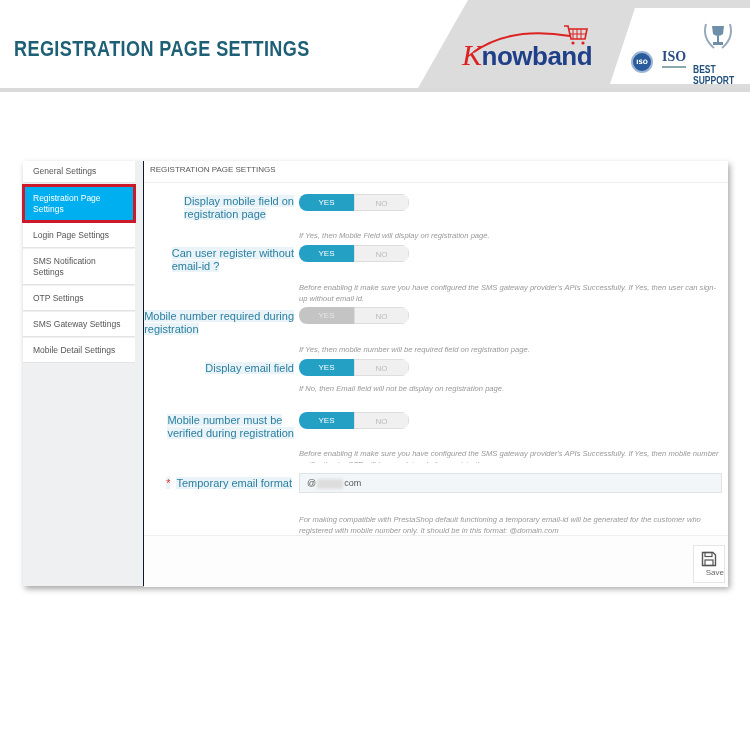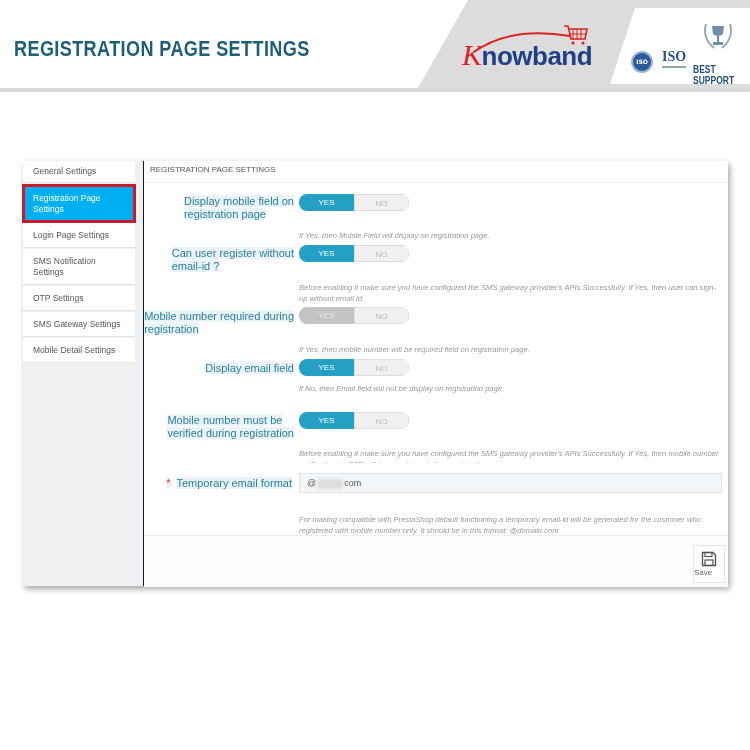--- a/index.html
+++ b/index.html
@@ -30,21 +30,21 @@
   .toggle{position:absolute;left:155px;width:110px;height:17px;display:flex;border-radius:8px;overflow:hidden;font-size:8px;font-family:"Liberation Sans",sans-serif;}
   .toggle .yes{width:55px;background:#25a0c5;color:#fff;text-align:center;line-height:17px;}
   .toggle .no{width:55px;background:#f0f0f0;color:#bbb;text-align:center;line-height:17px;border:1px solid #ddd;box-sizing:border-box;}
   .toggle.disabled .yes{background:#c4c4c4;color:#e8e8e8;}
   .help{position:absolute;left:155px;width:420px;font-size:7.6px;line-height:11px;color:#999;font-style:italic;font-family:"Liberation Sans",sans-serif;margin-top:16px;}
   .help.clip{height:15px;overflow:hidden;}
   .req{color:#d33;margin-right:6px;}
   .email-input{position:absolute;left:155px;top:312px;width:423px;height:20px;background:#f3f6f8;border:1px solid #dde3e7;box-sizing:border-box;font-size:9px;line-height:18px;padding-left:7px;color:#555;font-family:"Liberation Sans",sans-serif;}
   .blur{display:inline-block;width:26px;height:10px;background:#ddd;vertical-align:middle;filter:blur(1.5px);margin:0 1px;}
   .footer{position:absolute;left:0;top:374px;width:584px;height:51px;border-top:1px solid #eee;background:#fdfdfd;}
-  .save-btn{position:absolute;right:3px;top:9px;width:32px;height:38px;border:1px solid #e5e5e5;background:#fff;text-align:left;box-sizing:border-box;font-size:8px;color:#666;font-family:"Liberation Sans",sans-serif;}
+  .save-btn{position:absolute;right:3px;top:9px;width:32px;height:38px;border:1px solid #e5e5e5;background:#fff;text-align:right;box-sizing:border-box;font-size:8px;color:#666;font-family:"Liberation Sans",sans-serif;}
   .save-btn svg{display:block;margin:5px auto 1px;}
 </style>
 </head>
 <body>
 
 <div class="banner">
   <div class="banner-title">REGISTRATION PAGE SETTINGS</div>
   <div class="banner-gray"></div>
   <div class="banner-white"></div>
   <svg class="logo-swoosh" viewBox="0 0 120 30">

